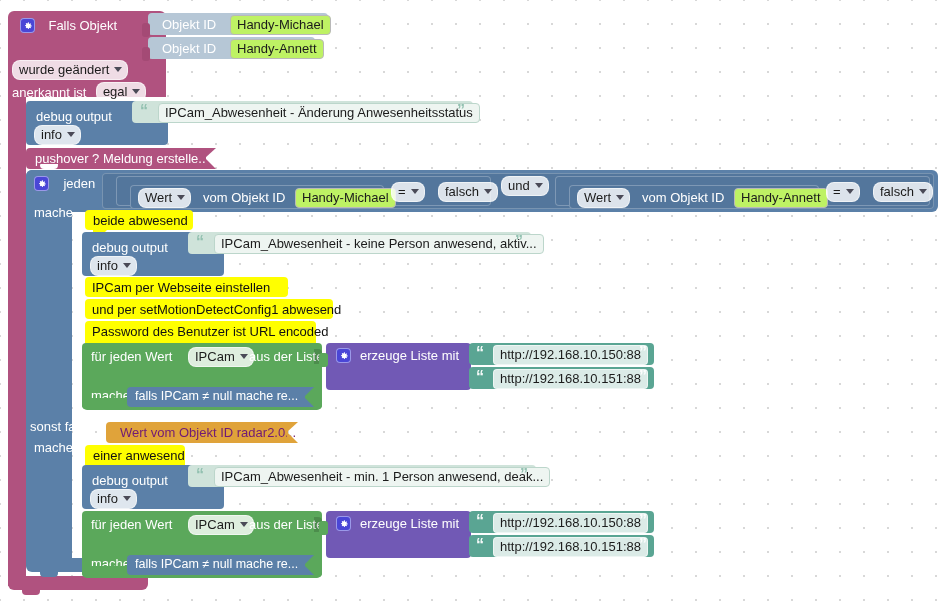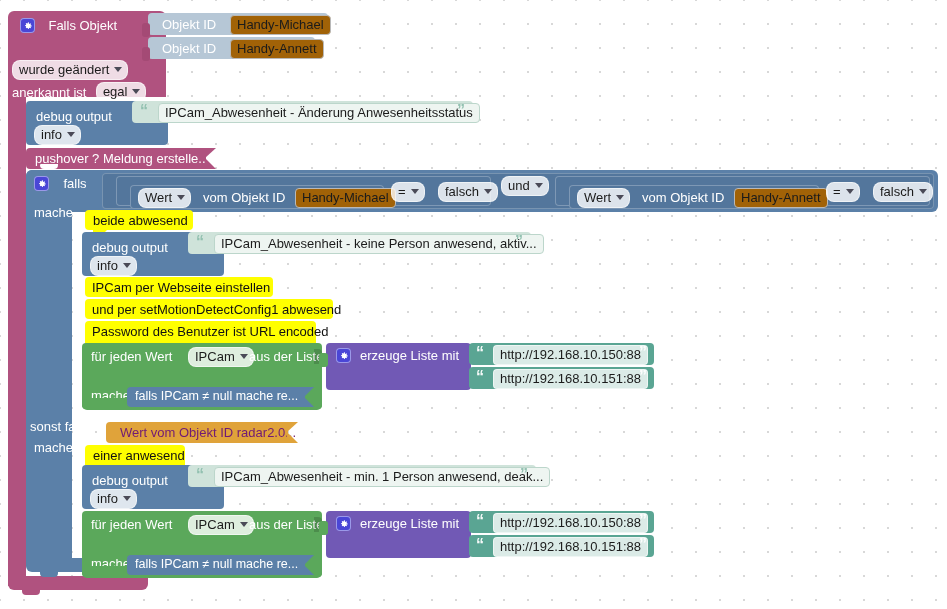--- a/index.html
+++ b/index.html
@@ -13,21 +13,21 @@
     background-color:#ffffff;
     background-image:radial-gradient(circle, #d8d8d8 1px, transparent 1.2px);
     background-size:24px 24px;
     background-position:12px 12px;
   }
   
   .blk{position:absolute;box-sizing:border-box;margin-top:6px;}
   .lbl{color:#ffffff;font-size:13px;line-height:1;white-space:nowrap;}
   
   .field{
-    display:inline-block;background:#a16207;border:1px solid #b9b9b9;
+    display:inline-block;background:#bef264;border:1px solid #b9b9b9;
     border-radius:4px;padding:1px 6px 2px;font-size:13px;color:#1b1b1b;
     line-height:15px;white-space:nowrap;vertical-align:middle;
   }
   .field.tr{background:rgba(255,255,255,.78);border-color:rgba(255,255,255,.55);}
   
   .dd{
     display:inline-flex;align-items:center;gap:5px;
     background:rgba(255,255,255,.80);border:1px solid rgba(255,255,255,.55);
     border-radius:8px;padding:1px 5px 2px 6px;font-size:13px;color:#1b1b1b;
     line-height:15px;white-space:nowrap;vertical-align:middle;
@@ -139,21 +139,21 @@
   <div class="blk c-blue" style="left:26px;top:552px;width:98px;height:14px;border-radius:0 0 6px 6px;"></div>
   <div class="blk c-blue" style="left:40px;top:566px;width:18px;height:5px;border-radius:0 0 4px 4px;"></div>
 
   <div class="blk" style="left:34px;top:168px;">
     <span class="gear">
       <svg viewBox="0 0 24 24">
           <path fill="#ffffff" d="M12 8a4 4 0 1 0 0 8 4 4 0 0 0 0-8zm0 6a2 2 0 1 1 0-4 2 2 0 0 1 0 4z"></path>
           <path fill="#ffffff" d="M21 13v-2l-2.3-.4a7 7 0 0 0-.7-1.7l1.3-1.9-1.4-1.4-1.9 1.3a7 7 0 0 0-1.7-.7L13.9 3h-2l-.4 2.3a7 7 0 0 0-1.7.7L7.9 4.7 6.5 6.1l1.3 1.9a7 7 0 0 0-.7 1.7L5 10.1v2l2.1.4c.2.6.4 1.2.7 1.7l-1.3 1.9 1.4 1.4 1.9-1.3c.5.3 1.1.5 1.7.7l.4 2.1h2l.4-2.1c.6-.2 1.2-.4 1.7-.7l1.9 1.3 1.4-1.4-1.3-1.9c.3-.5.5-1.1.7-1.7L21 13z"></path>
         </svg>
     </span>
-    <span class="lbl" style="margin-left:10px;vertical-align:middle;">falls</span>
+    <span class="lbl" style="margin-left:10px;vertical-align:middle;">jeden</span>
   </div>
 
   <div class="blk c-blue-d rnd" style="left:102px;top:167px;width:832px;height:36px;box-shadow:0 0 0 1px rgba(255,255,255,.22) inset;"></div>
 
   <div class="blk c-blue-d rnd" style="left:116px;top:170px;width:375px;height:30px;box-shadow:0 0 0 1px rgba(255,255,255,.25) inset;">
     <div class="blk c-blue-d rnd" style="left:14px;top:3px;width:254px;height:24px;box-shadow:0 0 0 1px rgba(255,255,255,.25) inset;">
       <span class="dd" style="position:absolute;left:8px;top:3px;">
         <span>Wert</span>
           <i class="caret"></i>
       </span>
@@ -209,21 +209,21 @@
       <span>info</span>
         <i class="caret"></i>
     </span>
   </div>
   <div class="blk c-stringpale rnd" style="left:188px;top:226px;width:343px;height:22px;">
     <span class="q" style="position:absolute;left:8px;top:2px;color:#8fbfae;">“</span>
     <span class="field" style="position:absolute;left:26px;top:2px;background:#eef5f1;border-color:#bcd6cb;">IPCam_Abwesenheit - keine Person anwesend, aktiv...</span>
     <span class="q" style="position:absolute;right:8px;top:2px;color:#8fbfae;">”</span>
   </div>
 
-  <div class="blk c-yellow rnd" style="left:85px;top:271px;width:188px;height:20px;">
+  <div class="blk c-yellow rnd" style="left:85px;top:271px;width:203px;height:20px;">
     <span style="position:absolute;left:7px;top:3px;font-size:13px;color:#111;white-space:nowrap;">IPCam per Webseite einstellen</span>
   </div>
   <div class="blk c-yellow rnd" style="left:85px;top:293px;width:248px;height:20px;">
     <span style="position:absolute;left:7px;top:3px;font-size:13px;color:#111;white-space:nowrap;">und per setMotionDetectConfig1 abwesend</span>
   </div>
   <div class="blk c-yellow rnd" style="left:85px;top:315px;width:231px;height:28px;">
     <span style="position:absolute;left:7px;top:3px;font-size:13px;color:#111;white-space:nowrap;">Password des Benutzer ist URL encoded</span>
   </div>
   <div class="blk" style="left:93px;top:335px;width:0;height:0;border-left:7px solid #ffff00;border-right:7px solid transparent;border-bottom:7px solid transparent;border-top:7px solid #ffff00;"></div>
 

